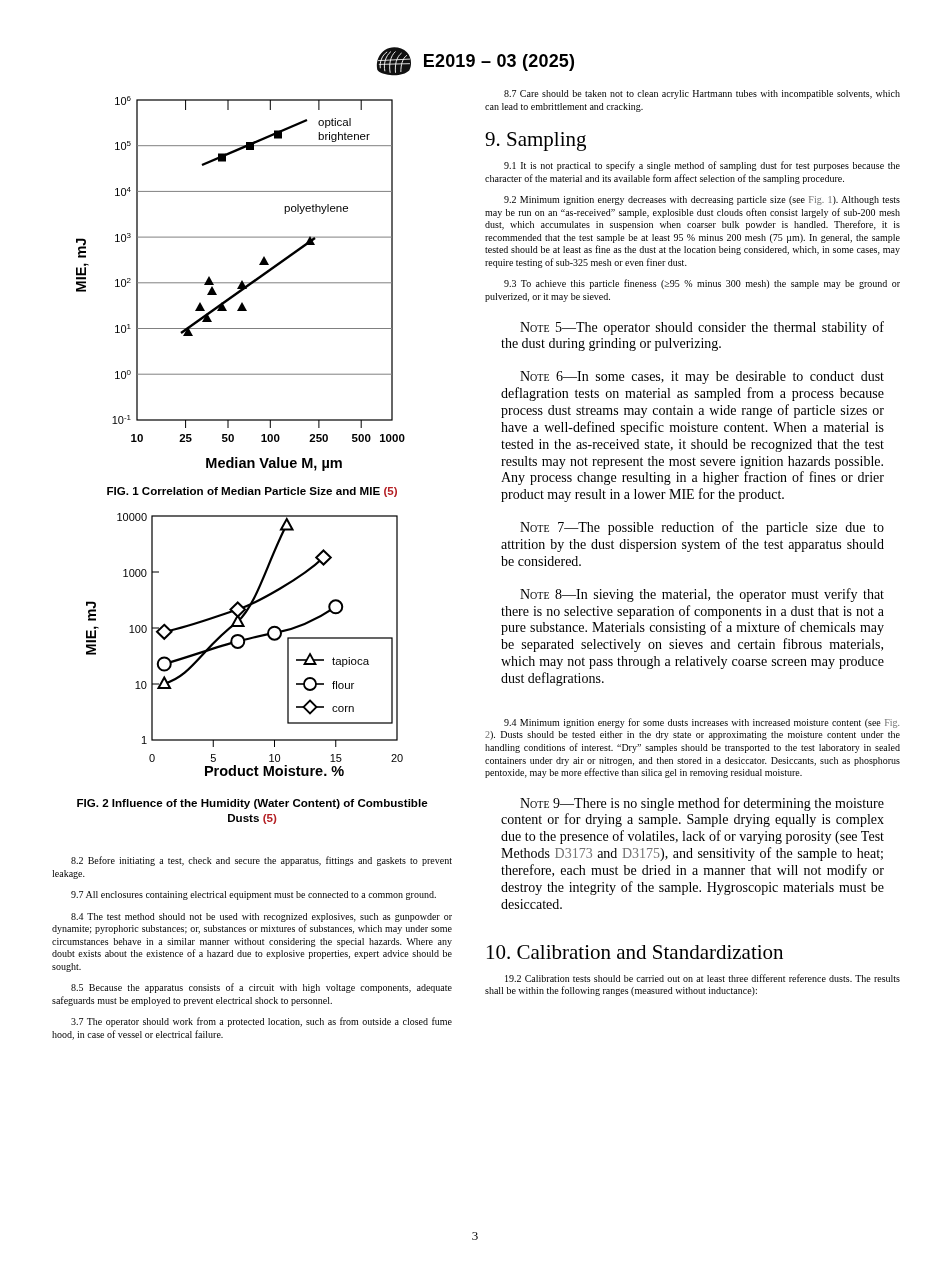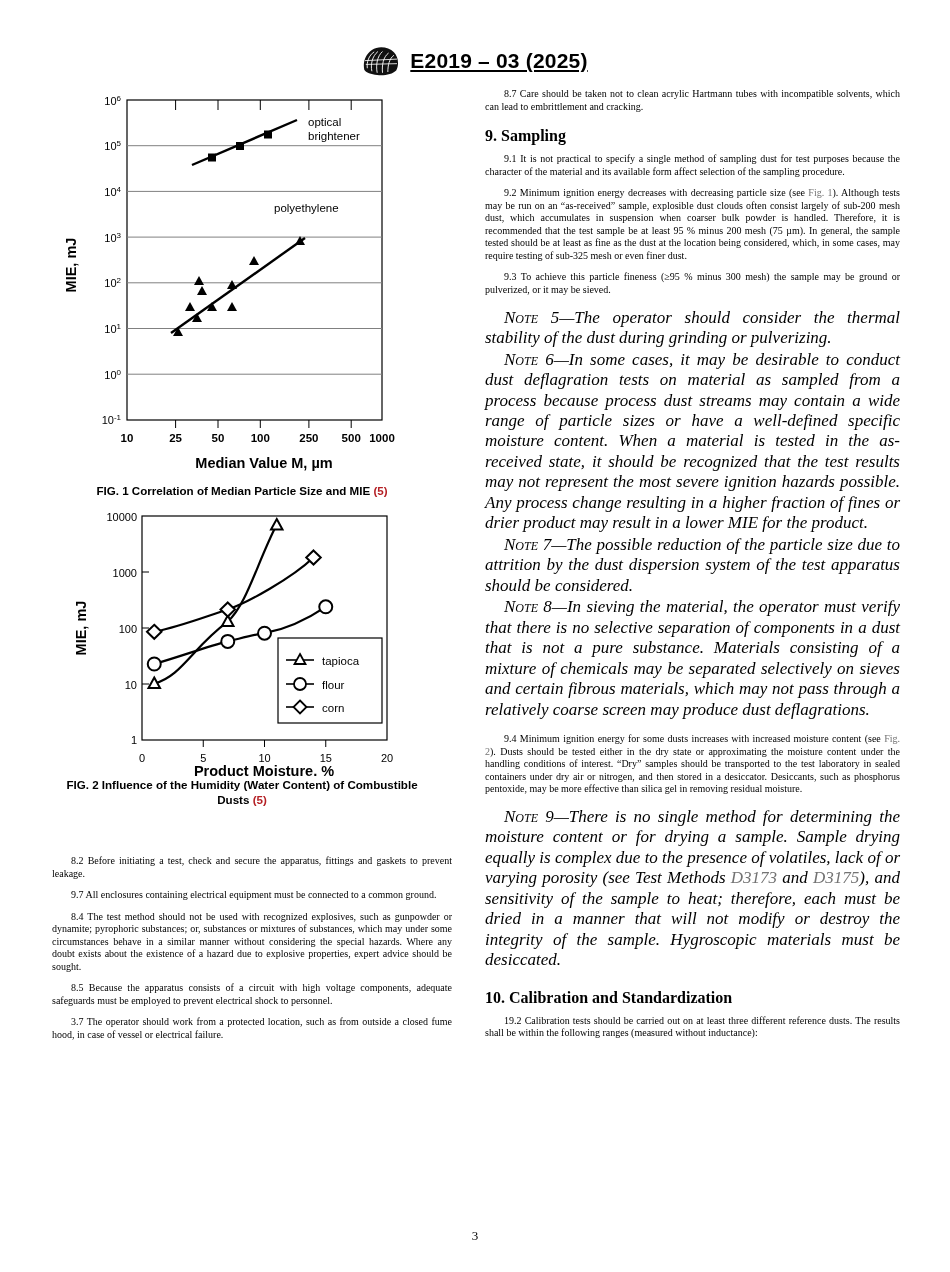--- a/index.html
+++ b/index.html
@@ -11,50 +11,50 @@
   .page{width:950px;height:1272px;position:relative;}
 
   
   .header{
     position:absolute;top:46px;left:0;width:950px;
     display:flex;align-items:center;justify-content:center;gap:10px;
   }
   .astm-logo{width:38px;height:30px;display:block;}
   .desig{
     font-family:"Liberation Sans", sans-serif;
-    font-weight:bold;font-size:21px;letter-spacing:.2px;text-decoration:underline;
+    font-weight:bold;font-size:18px;letter-spacing:.2px;
   }
 
   
   .col{position:absolute;top:88px;width:400px;}
   .col-left{left:52px;}
   .col-right{left:485px;width:415px;}
 
   p.body{
     font-size:10px;line-height:1.255;text-align:justify;
     margin:0 0 0 0;text-indent:19px;
     -webkit-hyphens:none;hyphens:none;
   }
   p.body + p.body{margin-top:9px;}
   p.note{
-    font-size:17px;line-height:1.205;text-align:justify;
-    margin:0;text-indent:19px;font-style:italic;
+    font-size:14px;line-height:1.205;text-align:justify;
+    margin:16px;text-indent:19px;
   }
   p.note + p.note{margin-top:1px;}
   .note-block{margin-top:11px;}
   .note-lbl{font-variant:small-caps;}
   h3.sec{
     font-family:"Liberation Serif", serif;
-    font-weight:bold;font-size:16px;margin:14px 0 8px 0;
+    font-weight:normal;font-size:21px;margin:14px 0 8px 0;
   }
   .ref{color:#737373;}
   .gap-md{height:13px;}
 
   
-  .fig{position:absolute;left:42px;}
+  .fig{position:absolute;left:52px;}
   .fig1{top:90px;}
   .fig2{top:508px;}
   .figcap{
     font-family:"Liberation Sans", sans-serif;
     font-weight:bold;font-size:11.6px;text-align:center;
     line-height:1.32;width:400px;
   }
   .figcap .ref{color:#b41f24;}
   svg{display:block;}
   .pagenum{
@@ -244,21 +244,21 @@
 
         <line class="dline" x1="244" y1="176" x2="272" y2="176" stroke-width="1.6"></line>
         <circle cx="258" cy="176" r="6" fill="#fff" stroke="#000" stroke-width="1.8"></circle>
         <text class="sername" x="280" y="181" font-size="13">flour</text>
 
         <line class="dline" x1="244" y1="199" x2="272" y2="199" stroke-width="1.6"></line>
         <polygon points="258,192.5 264.5,199 258,205.5 251.5,199" fill="#fff" stroke="#000" stroke-width="1.8"></polygon>
         <text class="sername" x="280" y="204" font-size="13">corn</text>
       </g>
     </svg>
-    <div class="figcap" style="margin-top:1px;">
+    <div class="figcap" style="margin-top:19px;">
       <span>FIG. 2 Influence of the Humidity (Water Content) of Combustible</span><br>
       <span>Dusts </span><span class="ref">(5)</span>
     </div>
   </div>
 
   <div class="col col-left" style="top:826px;margin-top:29px;">
     <p class="body">8.2  Before initiating a test, check and secure the apparatus, fittings and gaskets to prevent leakage.</p>
     <p class="body">9.7  All enclosures containing electrical equipment must be connected to a common ground.</p>
     <p class="body">8.4  The test method should not be used with recognized explosives, such as gunpowder or dynamite; pyrophoric substances; or, substances or mixtures of substances, which may under some circumstances behave in a similar manner without considering the special hazards. Where any doubt exists about the existence of a hazard due to explosive properties, expert advice should be sought.</p>
     <p class="body">8.5  Because the apparatus consists of a circuit with high voltage components, adequate safeguards must be employed to prevent electrical shock to personnel.</p>
@@ -284,19 +284,19 @@
     </div>
 
     <div class="gap-md"></div>
 
     <p class="body"><span>9.4  Minimum ignition energy for some dusts increases with increased moisture content (see </span><span class="ref">Fig. 2</span><span>). Dusts should be tested either in the dry state or approximating the moisture content under the handling conditions of interest. “Dry” samples should be transported to the test laboratory in sealed containers under dry air or nitrogen, and then stored in a desiccator. Desiccants, such as phosphorus pentoxide, may be more effective than silica gel in removing residual moisture.</span></p>
 
     <div class="note-block">
       <p class="note"><span class="note-lbl">Note 9</span><span>—There is no single method for determining the moisture content or for drying a sample. Sample drying equally is complex due to the presence of volatiles, lack of or varying porosity (see Test Methods </span><span class="ref">D3173</span><span> and </span><span class="ref">D3175</span><span>), and sensitivity of the sample to heat; therefore, each must be dried in a manner that will not modify or destroy the integrity of the sample. Hygroscopic materials must be desiccated.</span></p>
     </div>
 
-    <h3 class="sec" style="margin-top:18px;">10.  Calibration and Standardization</h3>
+    <h3 class="sec" style="margin-top:26px;">10.  Calibration and Standardization</h3>
 
     <p class="body">19.2  Calibration tests should be carried out on at least three different reference dusts. The results shall be within the following ranges (measured without inductance):</p>
   </div>
 
   <div class="pagenum">3</div>
 </div>
 
 </body></html>

